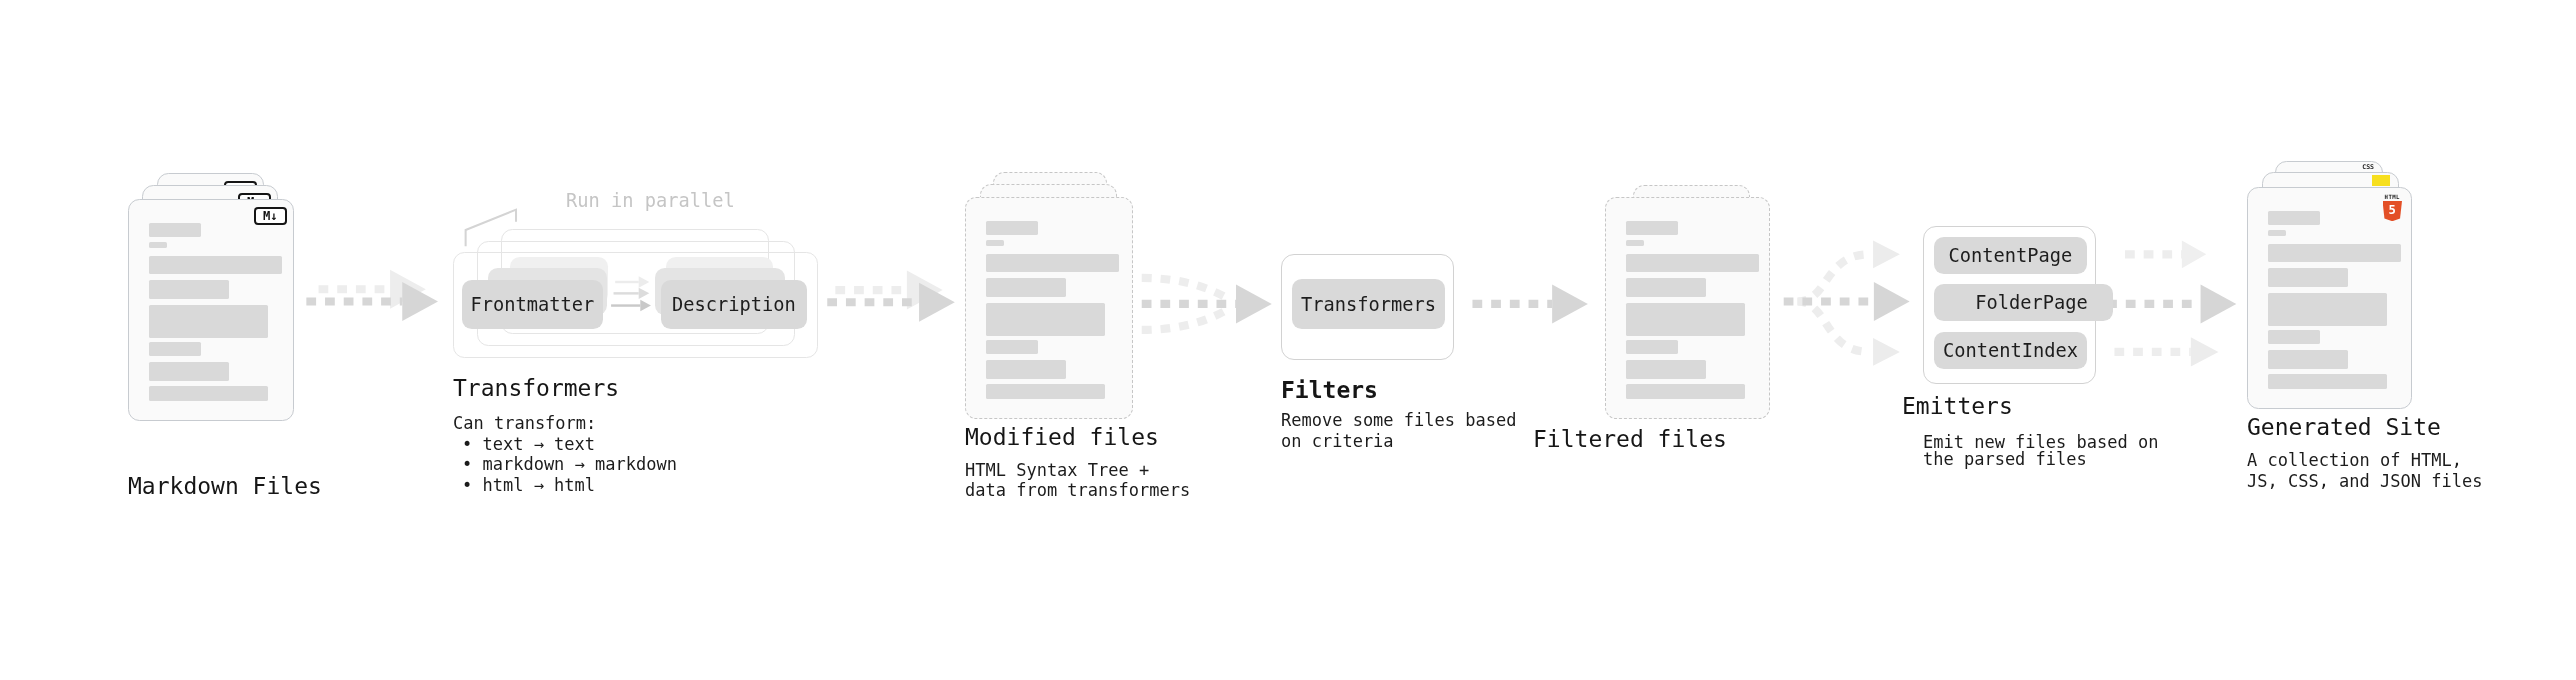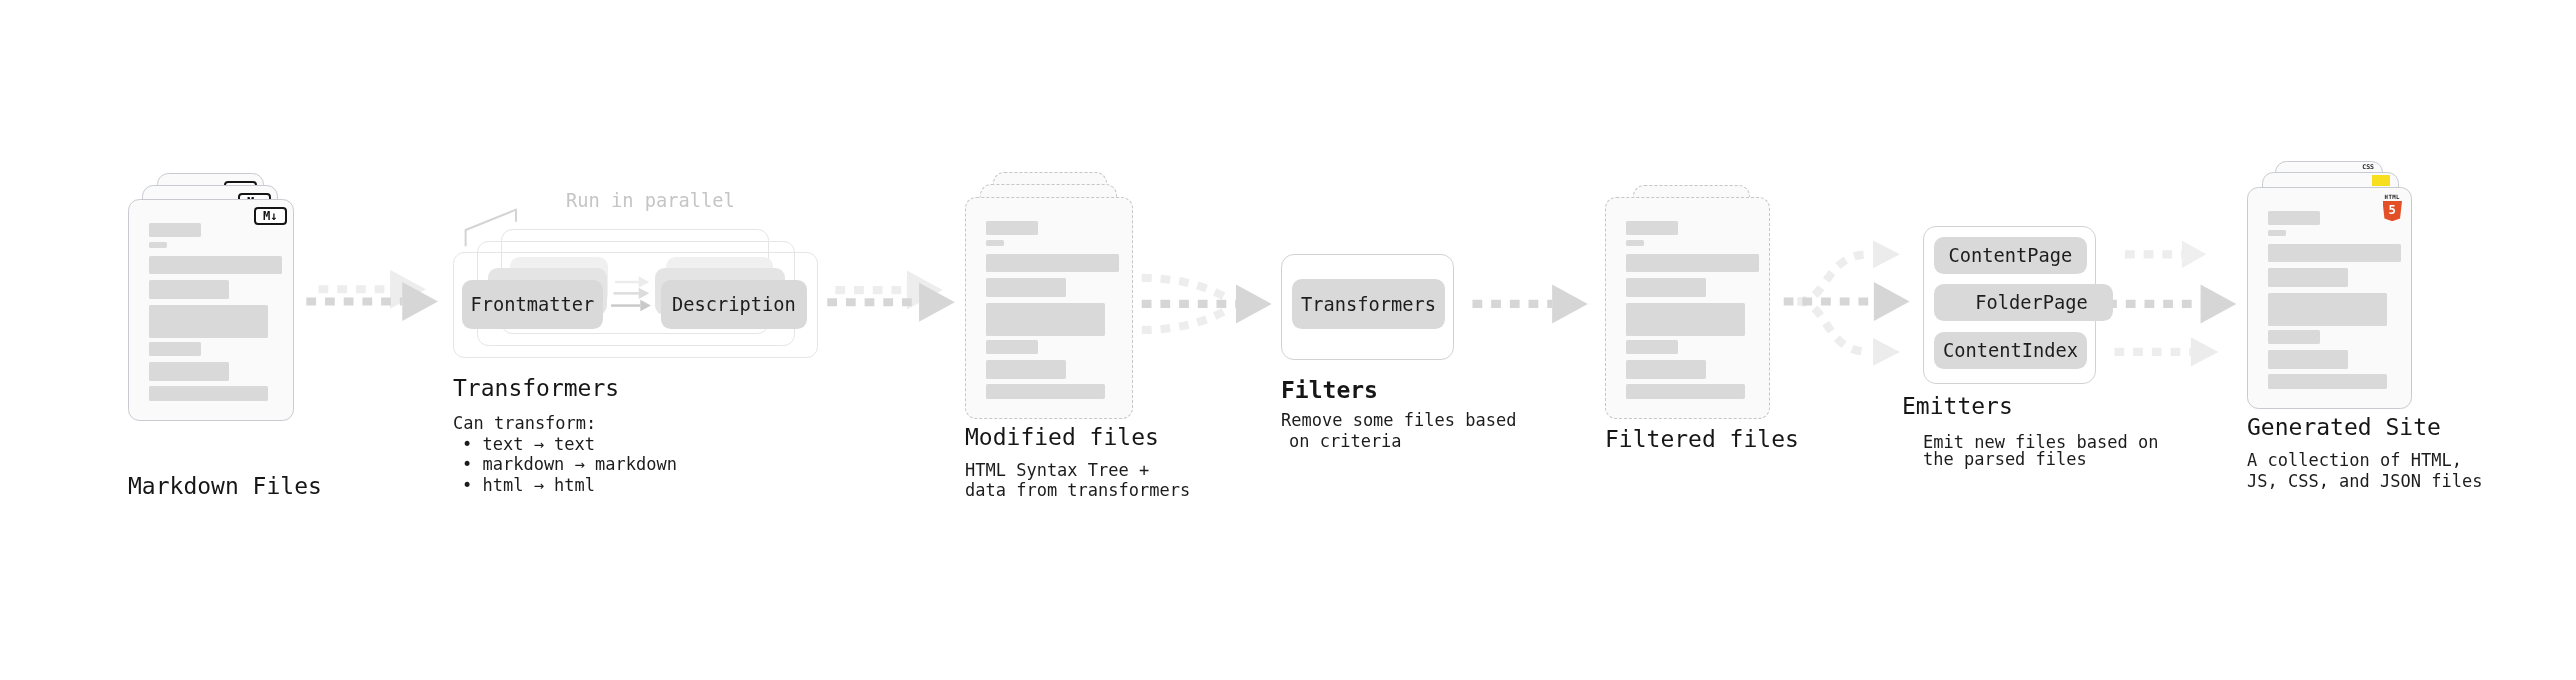--- a/index.html
+++ b/index.html
@@ -199,36 +199,36 @@
     <div class="node-title" style="left:965px; top:424px;">Modified files</div>
     <div class="node-caption" style="left:965px; top:460px;">HTML Syntax Tree +</div>
     <div class="node-caption" style="left:965px; top:480px;">data from transformers</div>
   </div>
 
   <div>
     <div class="frame-box" style="left:1281px; top:254px; width:173px; height:106px;"></div>
     <div class="pill" style="left:1292px; top:279px; width:153px; height:50px;">Transformers</div>
     <div class="node-title" style="left:1281px; top:377px;font-weight:bold;">Filters</div>
     <div class="node-caption" style="left:1281px; top:410px;">Remove some files based</div>
-    <div class="node-caption" style="left:1281px; top:431px;margin-left:8px;">on criteria</div>
+    <div class="node-caption" style="left:1281px; top:431px;">on criteria</div>
   </div>
 
   <div>
     <div class="file-card dashed" style="left:1633px; top:185px; width:117px; height:222px;"></div>
     <div class="file-card dashed doc-lines" style="left:1605px; top:197px; width:165px; height:222px;">
         <div class="doc-bar" style="top: 23px; height: 14px; width: 52px;"></div>
         <div class="doc-bar" style="top: 42px; height: 5.7px; width: 18px;"></div>
         <div class="doc-bar" style="top: 56px; height: 18px; width: 133px;"></div>
         <div class="doc-bar" style="top: 80px; height: 18.7px; width: 80px;"></div>
         <div class="doc-bar" style="top: 105px; height: 33px; width: 119px;"></div>
         <div class="doc-bar" style="top: 142px; height: 14px; width: 52px;"></div>
         <div class="doc-bar" style="top: 162px; height: 18.7px; width: 80px;"></div>
         <div class="doc-bar" style="top: 186px; height: 14.6px; width: 119px;"></div>
       </div>
-    <div class="node-title" style="left:1605px; top:426px;">Filtered files</div>
+    <div class="node-title" style="left:1533px; top:426px;">Filtered files</div>
   </div>
 
   <div>
     <div class="frame-box" style="left:1923px; top:226px; width:173px; height:158px;"></div>
     <div class="pill" style="left:1934px; top:237px; width:153px; height:37px;">ContentPage</div>
     <div class="pill" style="left:1934px; top:284px; width:179px; height:37px;padding-left:16px;">FolderPage</div>
     <div class="pill" style="left:1934px; top:332px; width:153px; height:37px;">ContentIndex</div>
     <div class="node-title" style="left:1886px; top:393px;margin-left:16px;">Emitters</div>
     <div class="node-caption" style="left:1923px; top:432px;">Emit new files based on</div>
     <div class="node-caption" style="left:1923px; top:449px;">the parsed files</div>

